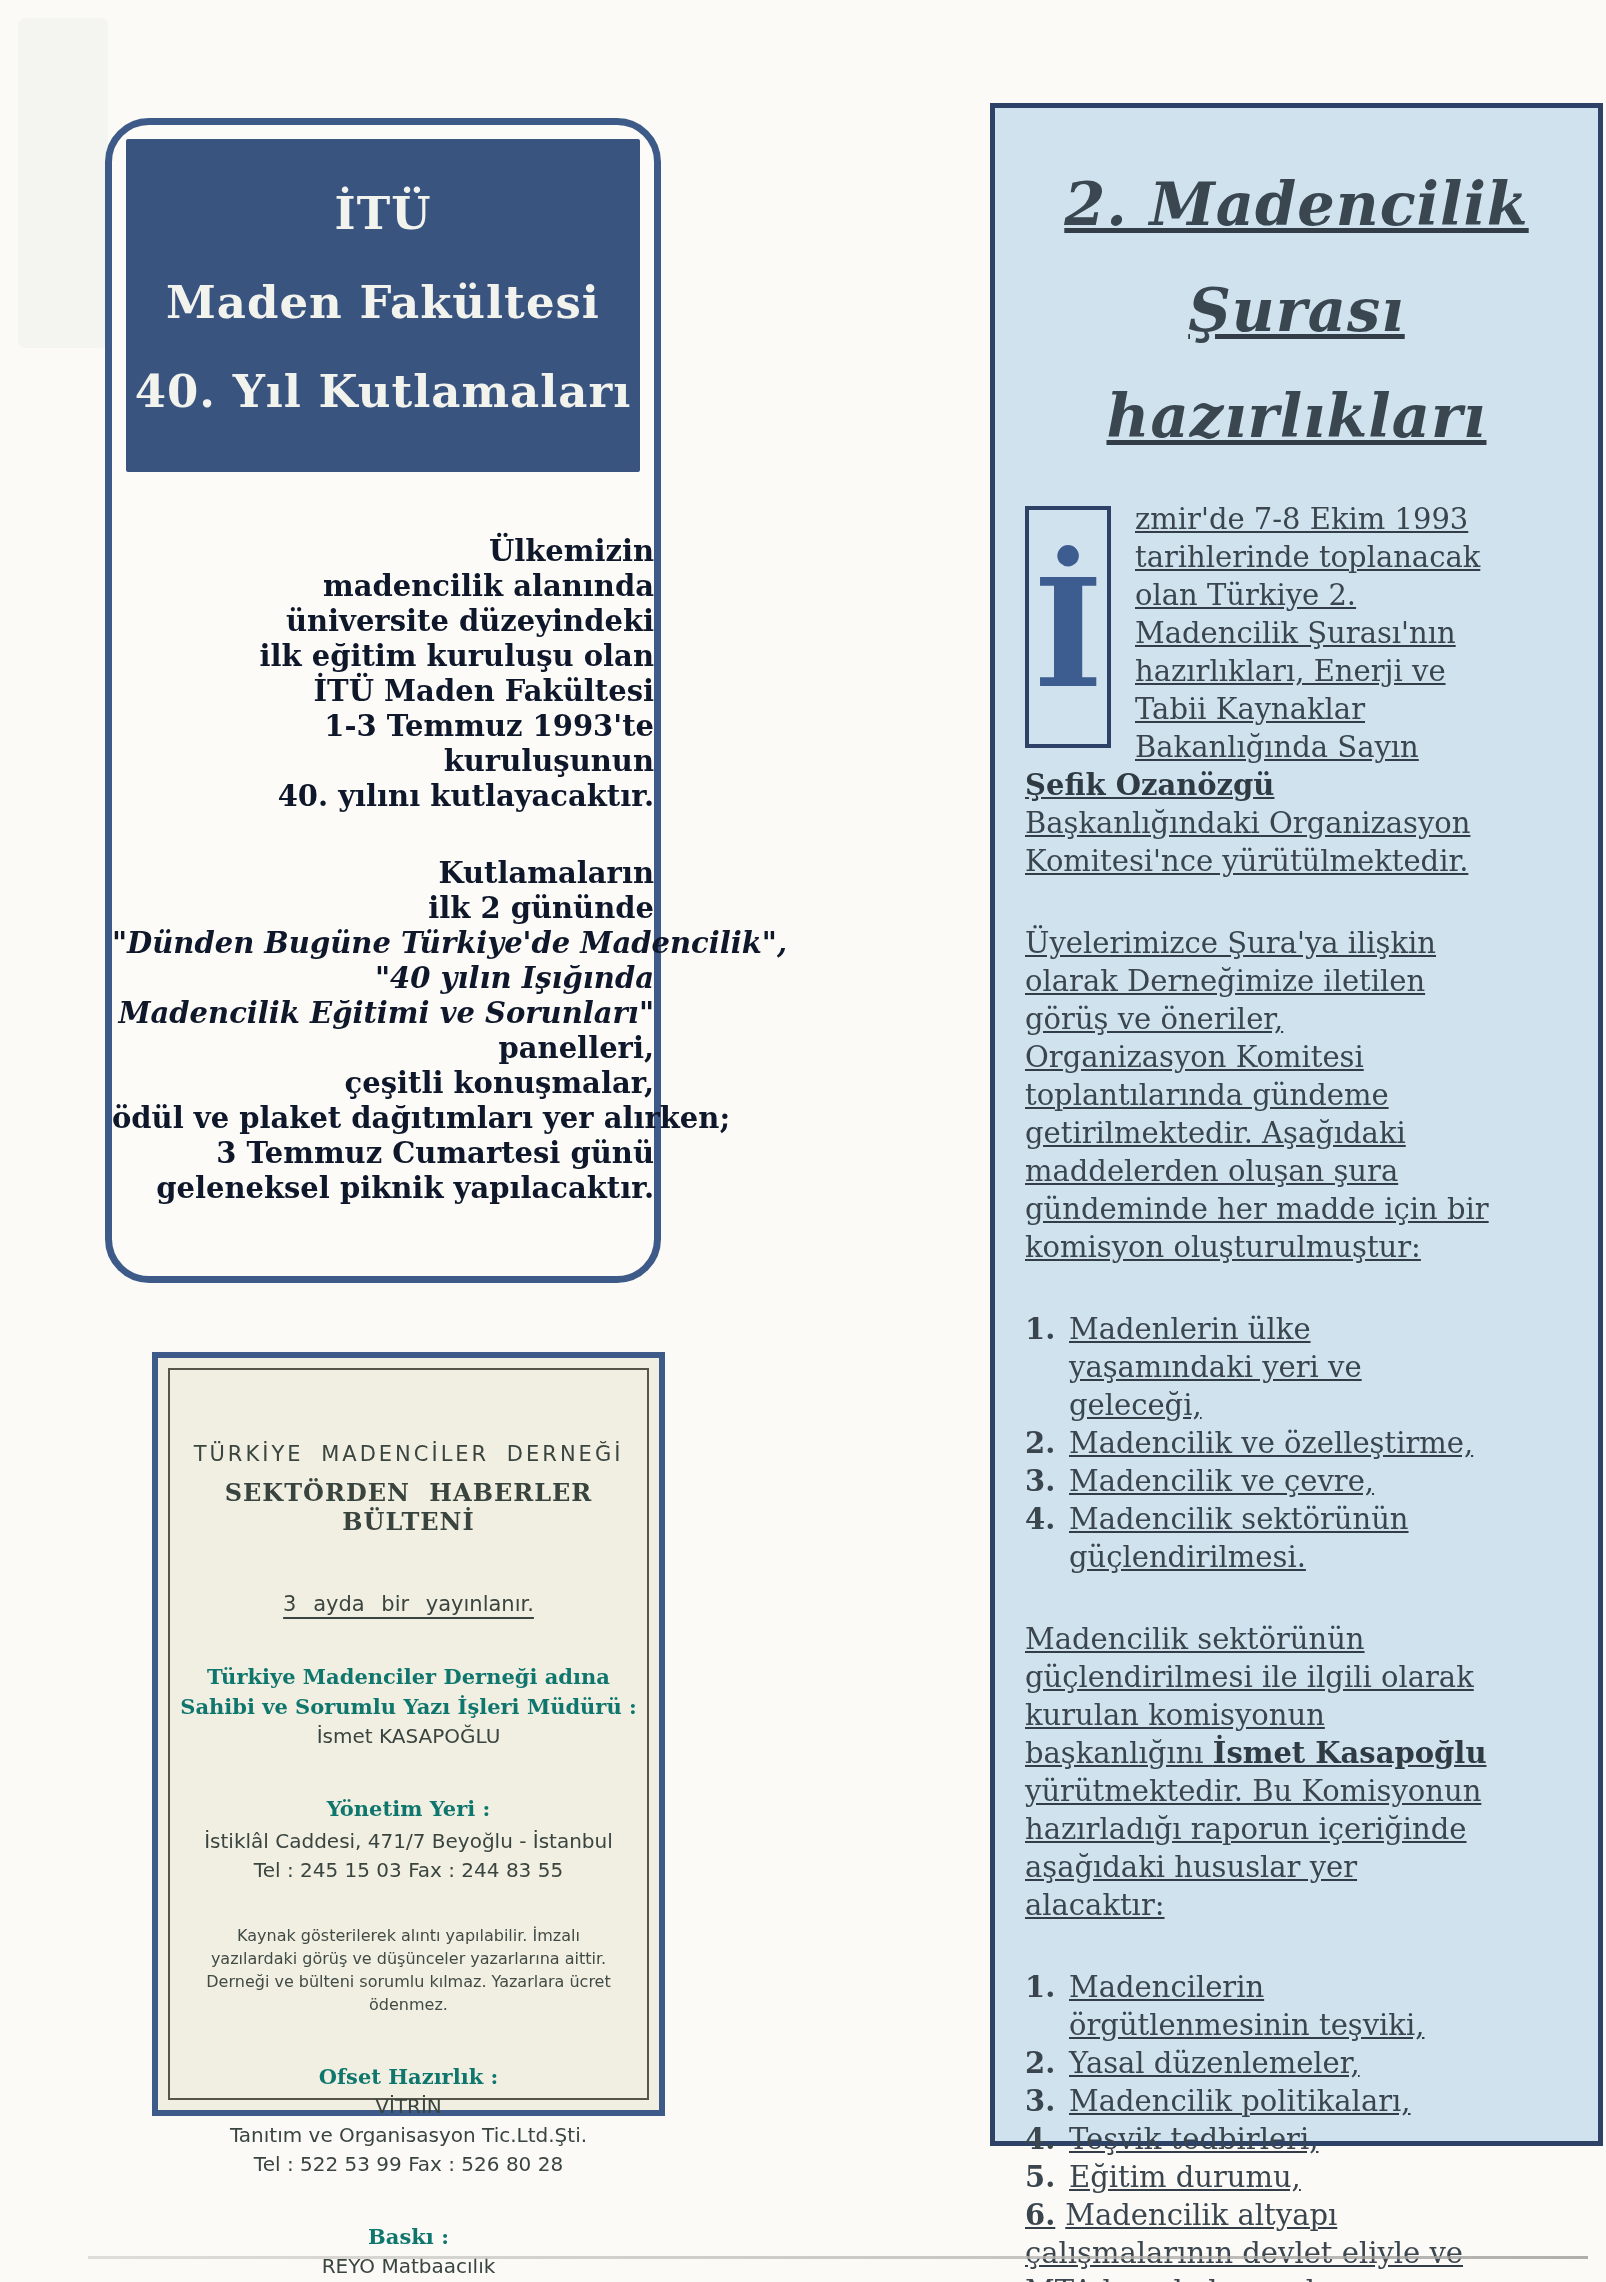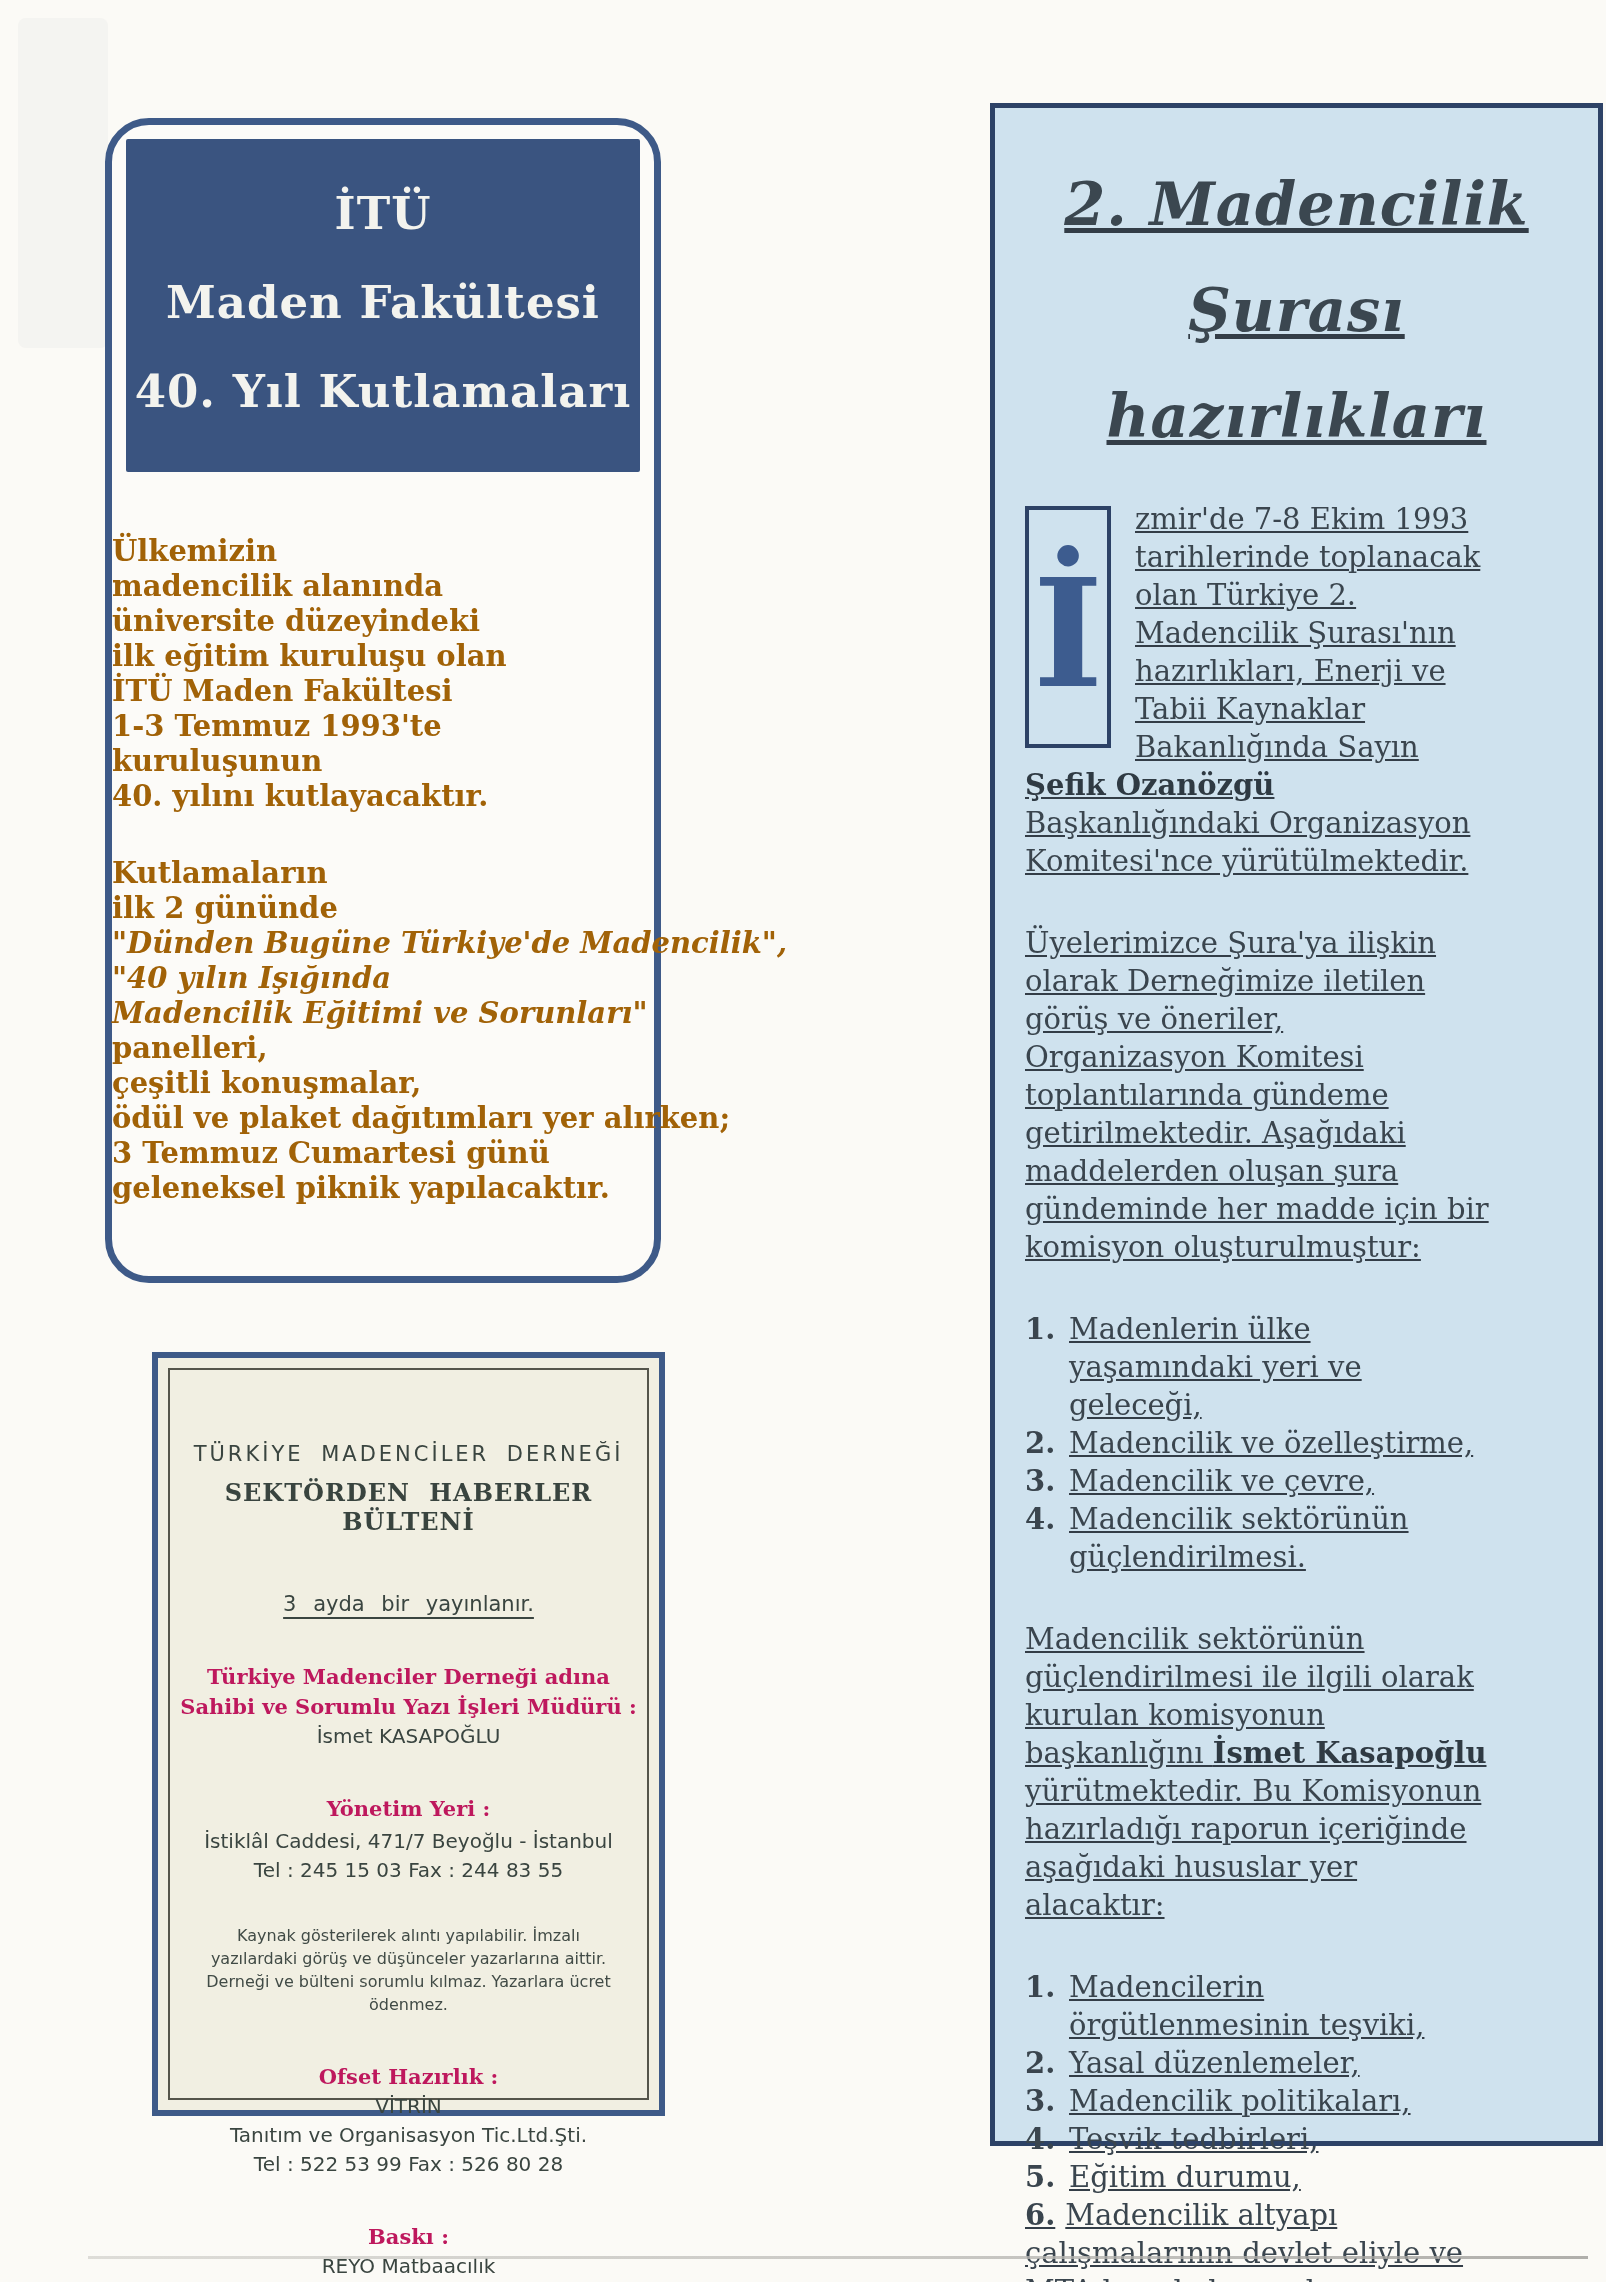--- a/index.html
+++ b/index.html
@@ -18,40 +18,40 @@
     box-sizing:border-box;
   }
   .celebration-header{
     margin:14px;background:#3a5480;border-radius:2px;
     padding:30px 8px 36px;text-align:center;
   }
   .hdr-line{
     color:#f3f3ee;font-weight:bold;font-size:45px;line-height:89px;
     letter-spacing:1px;
   }
-  .celebration-body{text-align:left;font-weight:bold;font-size:29px;line-height:35px;color:#a16207;margin-top:28px;}
+  .celebration-body{text-align:right;font-weight:bold;font-size:29px;line-height:35px;color:#0f172a;margin-top:28px;}
   .cel-p1{margin-top:62px;}
   .cel-p2{margin-top:42px;}
   .cel-line{white-space:nowrap;}
   .cel-line.it{font-style:italic;}
 
   
   .bulletin-box{
     position:absolute;left:152px;top:1352px;width:513px;height:764px;
     background:#f1efe2;border:6px solid #3e5a88;box-sizing:border-box;
   }
   .bulletin-inner{
     position:absolute;top:10px;left:10px;right:10px;bottom:10px;
     border:2px solid #55554b;text-align:center;
     font-family:"DejaVu Sans", sans-serif;color:#3a4540;
   }
   .b-org{margin-top:72px;font-size:21px;letter-spacing:3px;word-spacing:8px;}
   .b-title{margin-top:12px;font-family:"DejaVu Serif",serif;font-weight:bold;font-size:24px;letter-spacing:1px;word-spacing:10px;color:#39443f;}
   .b-freq{margin-top:56px;font-size:21px;text-decoration:underline;text-underline-offset:6px;word-spacing:10px;text-align:center;}
-  .b-bold{font-family:"DejaVu Serif",serif;font-weight:bold;font-size:21px;color:#be185d;}
+  .b-bold{font-family:"DejaVu Serif",serif;font-weight:bold;font-size:21px;color:#0f766e;}
   .b-reg{font-size:20px;}
   .mt-lg{margin-top:48px;}
   .mt-md{margin-top:8px;}
   .mt-sm{margin-top:5px;}
   .b-disclaimer{
     margin:42px 26px 0;font-size:16px;line-height:23px;color:#414b46;
   }
 
   
   .sura-box{

